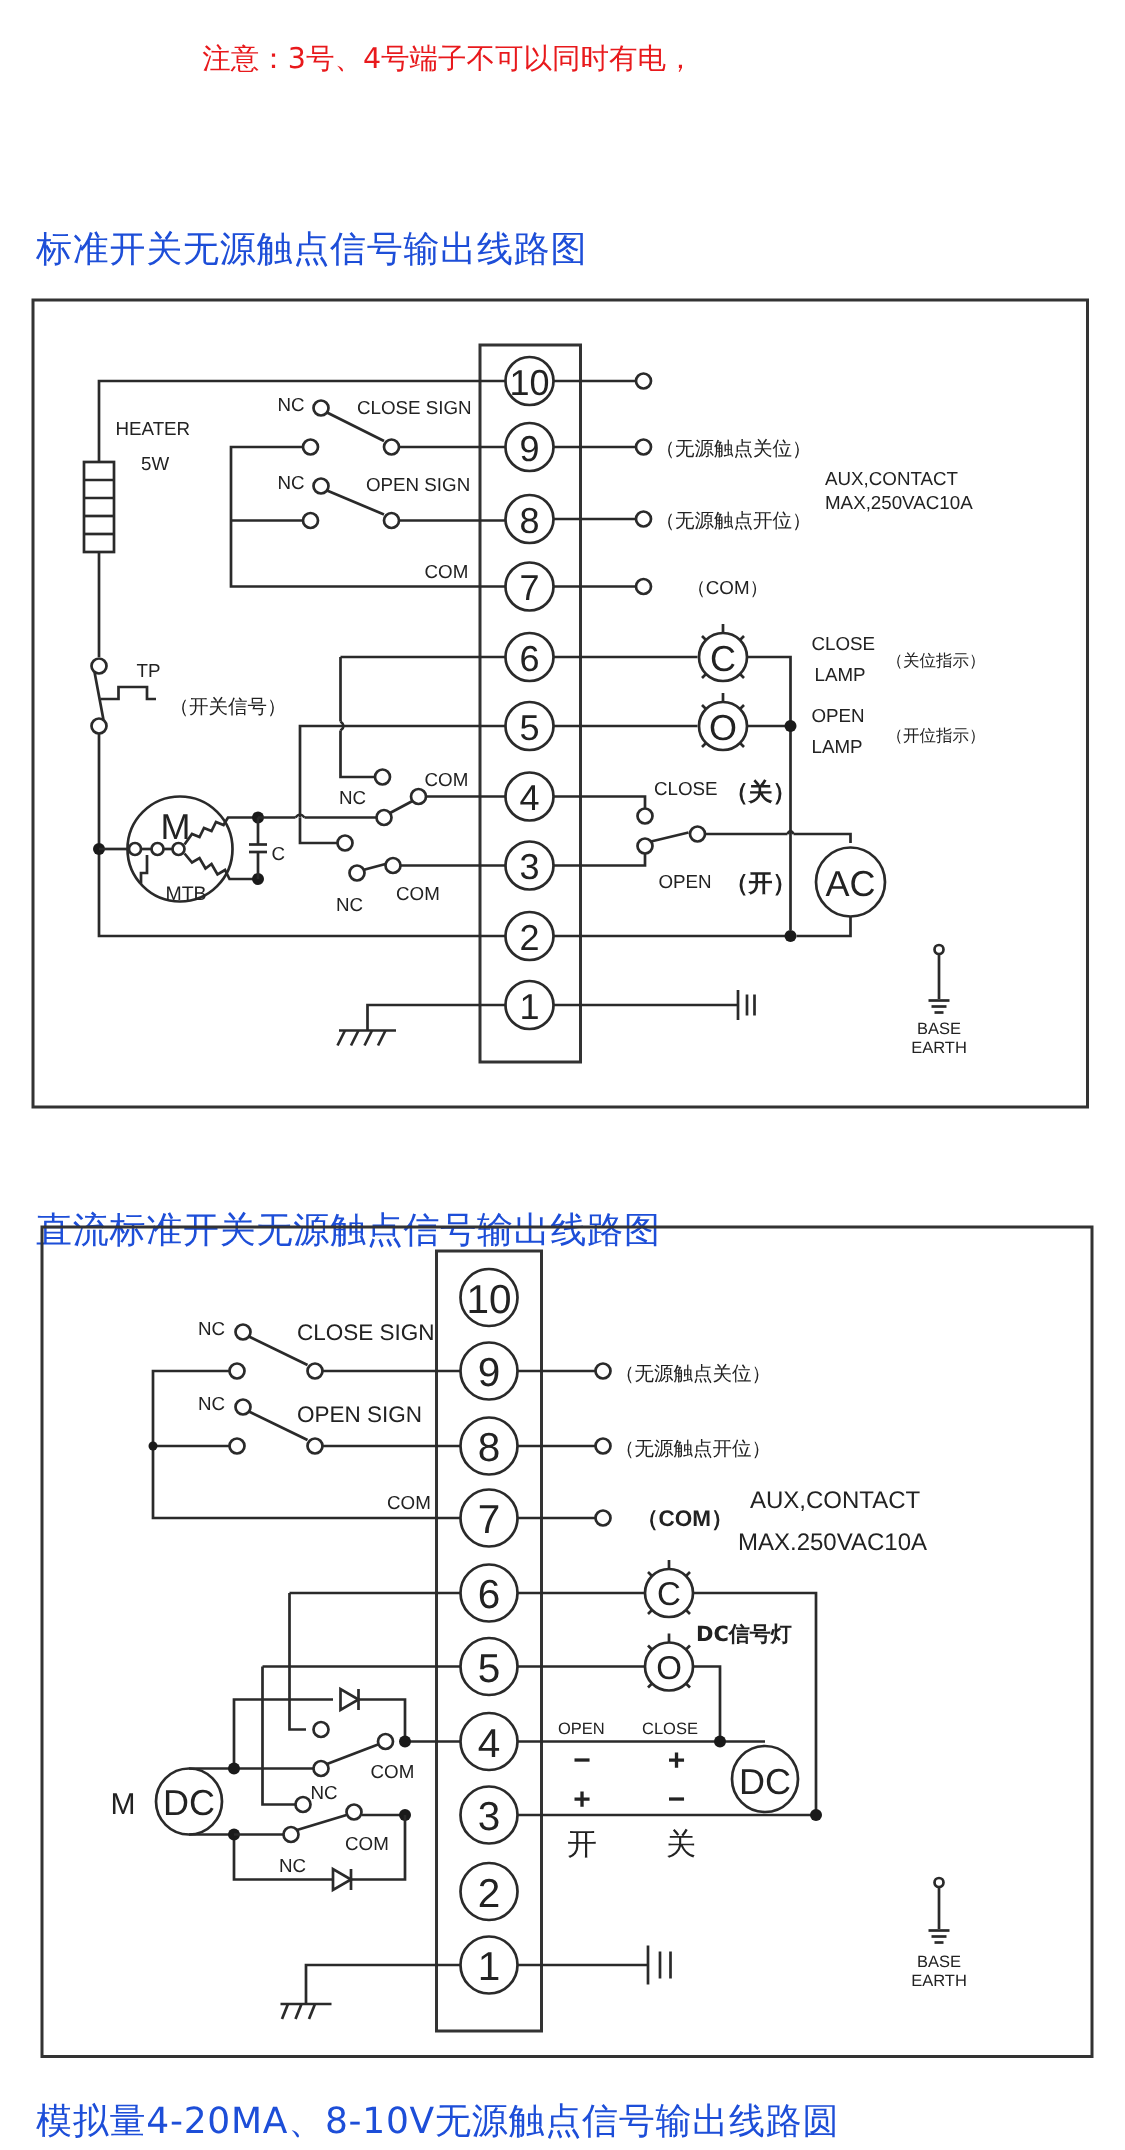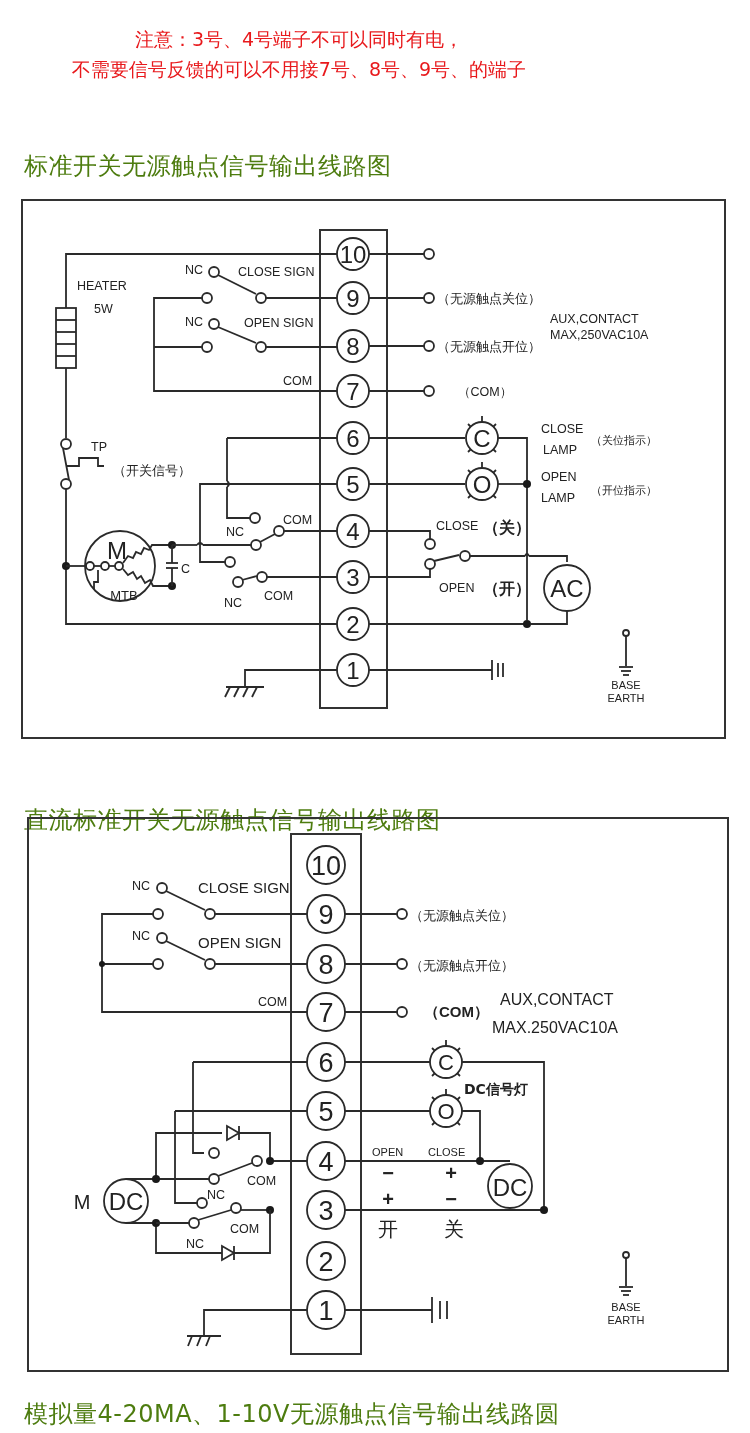--- a/index.html
+++ b/index.html
@@ -1,38 +1,37 @@
 <!DOCTYPE html>
 <html><head>
 <meta charset="utf-8">
 <style>
   html, body { margin:0; padding:0; background:#ffffff; }
   body { width:750px; height:1433px; position:relative; overflow:hidden; font-family:"DejaVu Sans", sans-serif; color:#1a1a1a; }
   .notice { position:absolute; left:0; top:24px; width:598px; text-align:center; color:#e8191c; font-size:19px; line-height:30px; }
   .notice div { white-space:nowrap; }
-  .title { position:absolute; left:24px; font-size:24px; color:#4d7c0f; white-space:nowrap; letter-spacing:0.5px; }
+  .title { position:absolute; left:24px; font-size:24px; color:#1d4ed8; white-space:nowrap; letter-spacing:0.5px; }
   #t1 { top:150px; }
   #t2 { top:804px; }
   #t3 { top:1398px; }
   svg { position:absolute; left:0; }
   svg text { font-family:"Liberation Sans", sans-serif; fill:#222; }
   .w { stroke:#2a2a2a; stroke-width:1.8; fill:none; }
   .box { stroke:#333; stroke-width:2; fill:none; }
   .nc { stroke:#2a2a2a; stroke-width:1.8; fill:#fff; }
   .dot { fill:#1a1a1a; }
   .tn { font-size:24px; }
   .sm { font-size:12.5px; }
   .cn { font-size:13px; font-family:"DejaVu Sans", sans-serif !important; }
 </style>
 </head>
 <body>
 
 <div class="notice">
   <div>注意：3号、4号端子不可以同时有电，</div>
-  <div>不需要信号反馈的可以不用接7号、8号、9号、的端子</div>
 </div>
 
 <div id="t1" class="title">标准开关无源触点信号输出线路图</div>
 
 <svg width="750" height="560" style="top:195px" viewBox="0 195 750 560">
   <rect class="box" x="22" y="200" width="703" height="538"></rect>
   <rect class="box" x="320" y="230" width="67" height="478"></rect>
 
   <g>
       <circle class="nc" cx="353" cy="254" r="16"></circle>
@@ -436,13 +435,13 @@
   <text class="sm" x="207" y="1199">NC</text>
   <text class="sm" x="247" y="1185">COM</text>
   <polyline class="w" points="193,1062 307,1062"></polyline>
   <polyline class="w" points="193,1062 193,1153 204,1153"></polyline>
   <circle class="nc" cx="214" cy="1153" r="5"></circle>
   <polyline class="w" points="175,1111 307,1111"></polyline>
   <polyline class="w" points="175,1111 175,1203 197,1203"></polyline>
   <circle class="nc" cx="202" cy="1203" r="5"></circle>
 </svg>
 
-<div id="t3" class="title">模拟量4-20MA、1-10V无源触点信号输出线路圆</div>
+<div id="t3" class="title">模拟量4-20MA、8-10V无源触点信号输出线路圆</div>
 
 </body></html>

